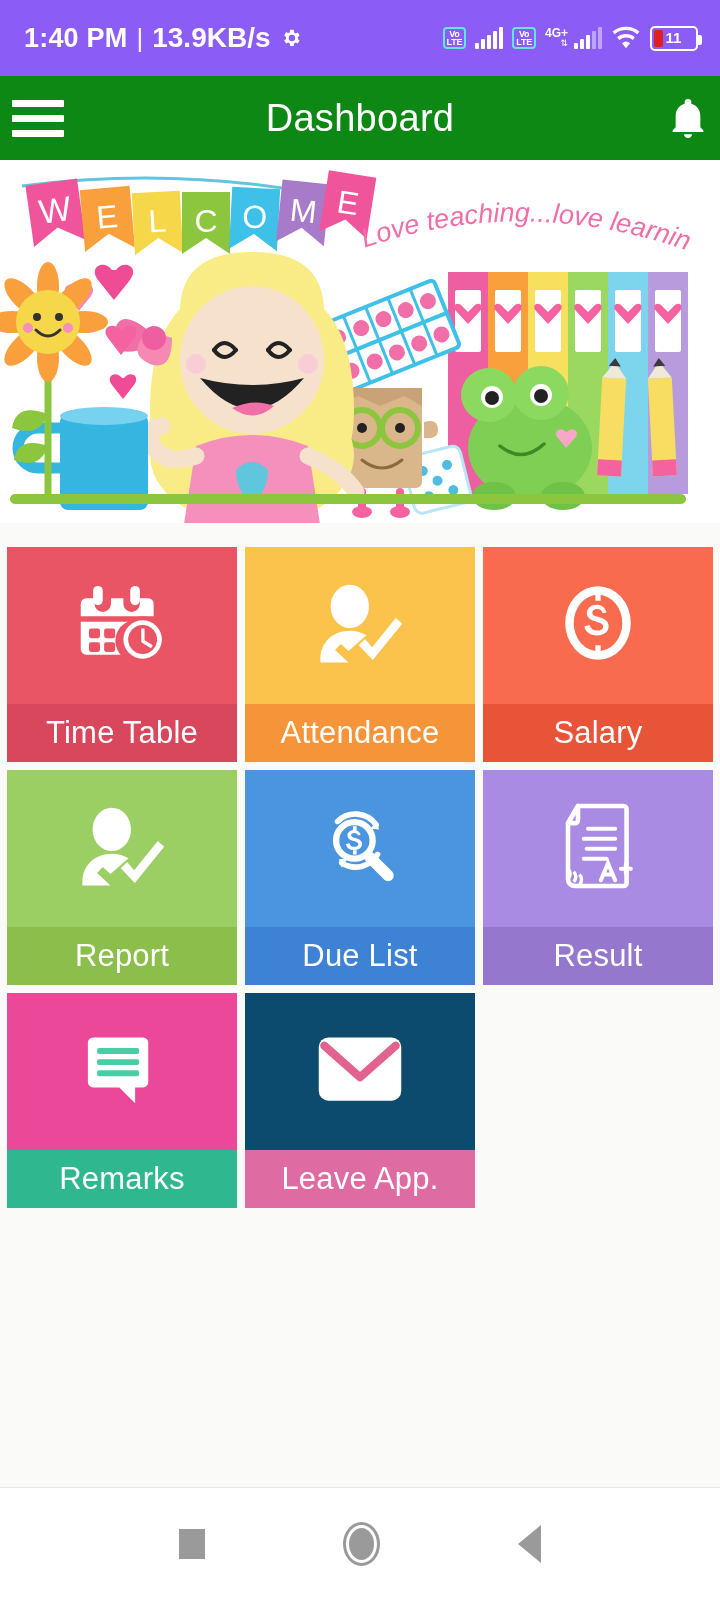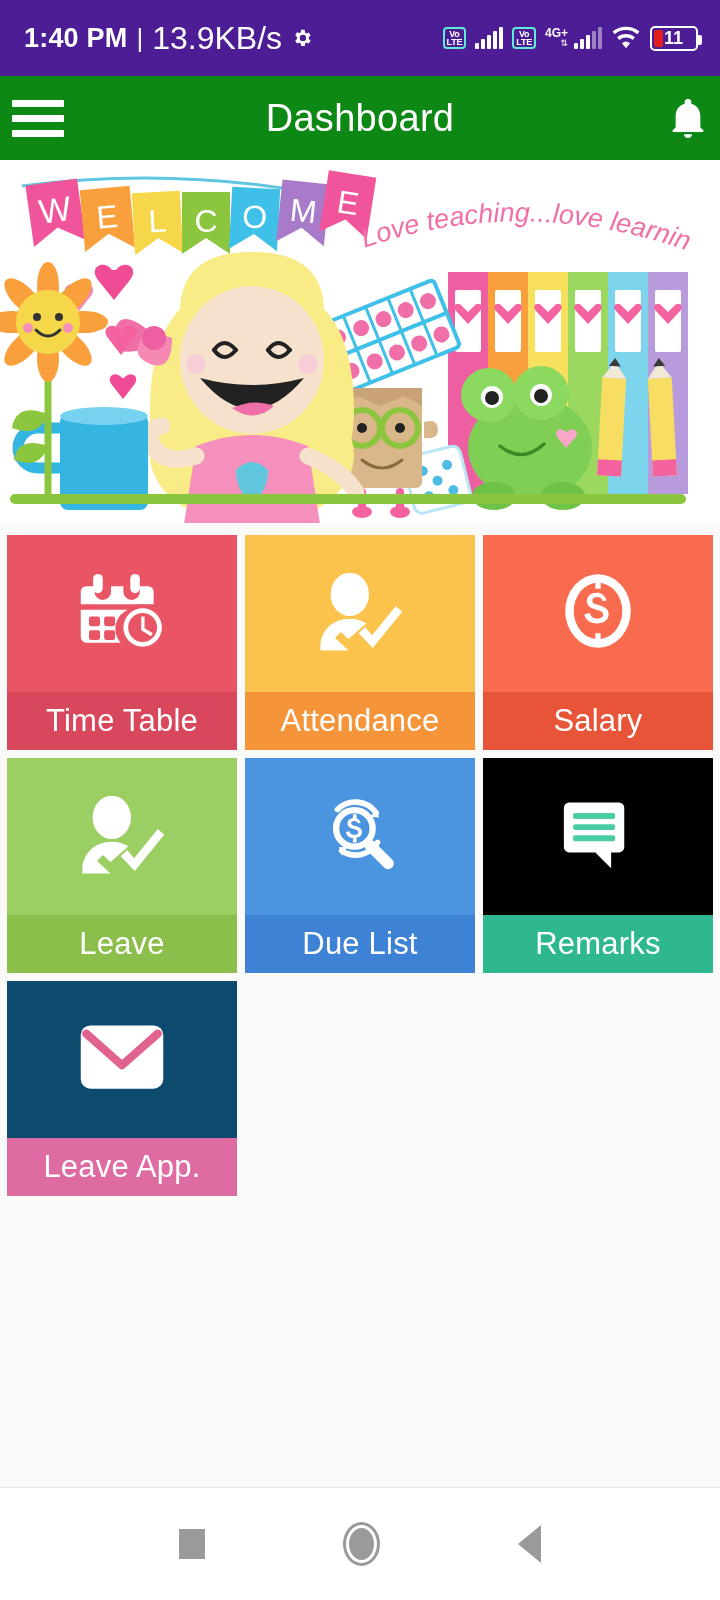--- a/index.html
+++ b/index.html
@@ -6,28 +6,28 @@
   html,body { width:720px; height:1600px; }
   body {
     font-family: "Liberation Sans", sans-serif;
     background:#FAFAF8;
     overflow:hidden;
     position:relative;
   }
 
   
   .statusbar{
-    height:76px; background:#4c1d95;
+    height:76px; background:#8b5cf6;
     display:flex; align-items:center; justify-content:space-between;
     padding:0 22px 0 24px; color:#fff;
   }
   .sb-left{ display:flex; align-items:center; gap:9px; }
   .sb-clock{ font-size:27px; font-weight:bold; letter-spacing:.2px; }
   .sb-sep{ font-size:26px; font-weight:400; opacity:.95; }
-  .sb-net{ font-size:32px; font-weight:normal; }
+  .sb-net{ font-size:28px; font-weight:bold; }
   .gear-ic{ width:22px; height:22px; display:block; }
   .sb-right{ display:flex; align-items:center; gap:9px; }
   .volte{
     border:2px solid #5eead4; border-radius:4px; padding:1px 2px;
     font-size:9px; line-height:8px; font-weight:bold; text-align:center;
     letter-spacing:-.2px;
   }
   .bars{ display:flex; align-items:flex-end; gap:2px; height:22px; }
   .bars i{ display:block; width:4px; background:#fff; border-radius:1px; }
   .bars i:nth-child(1){ height:6px; }
@@ -44,21 +44,21 @@
     width:48px; height:25px; border:2.5px solid #fff; border-radius:5px;
     display:flex; align-items:center; position:relative; padding:2px;
   }
   .battery:after{
     content:""; position:absolute; right:-6px; top:7px;
     width:4px; height:10px; background:#fff; border-radius:0 2px 2px 0;
   }
   .bat-fill{ width:9px; height:100%; background:#E02020; border-radius:2px; }
   .bat-txt{
     position:absolute; left:0; right:1px; text-align:center;
-    font-size:18px; font-weight:bold; line-height:18px;
+    font-size:15px; font-weight:bold; line-height:18px;
   }
 
   
   .appbar{
     height:84px; background:#0E8814; color:#fff;
     display:flex; align-items:center; padding:0 12px; position:relative;
   }
   .hamburger{ width:52px; display:flex; flex-direction:column; gap:8px; cursor:pointer; }
   .hamburger span{ display:block; height:7px; background:#fff; border-radius:1px; }
   .appbar-title{
@@ -71,21 +71,21 @@
   
   .banner{
     height:363px; background:#fff; position:relative; overflow:hidden;
   }
   .banner svg{ display:block; width:720px; height:363px; }
 
   
   .grid{
     padding:8px 0 0 0;
     display:grid; grid-template-columns:repeat(3,1fr);
-    gap:8px; width:706px; margin:4px auto;
+    gap:8px; width:706px; margin:16px auto;
   }
   .tile{
     height:215px; position:relative; overflow:hidden; cursor:pointer;
     display:flex; flex-direction:column;
   }
   .tile-ico{
     flex:1; display:flex; align-items:center; justify-content:center;
     padding-bottom:6px;
   }
   .tile-ico svg{ display:block; }
@@ -441,41 +441,55 @@
   </div>
 
   <div class="tile" style="background:#9BCF63">
     <div class="tile-ico">
       <svg width="92" height="88" viewBox="0 0 72 64" fill="#fff">
         <ellipse cx="28" cy="19" rx="15" ry="17"></ellipse>
         <path d="M5 60c0-13 10-22 23-22 5 0 9.5 1.3 13 3.6L27 54l-6-5.5-4.5 4.6L27 63H5z"></path>
         <path d="M40 44.5l5.5 6.5L64 28l5 4.6L46 61 35 49.5z"></path>
       </svg>
     </div>
-    <div class="tile-label" style="background:#8CBE4C">Leave</div>
+    <div class="tile-label" style="background:#8CBE4C">Report</div>
   </div>
 
   <div class="tile" style="background:#4A94E0">
     <div class="tile-ico">
       <svg width="90" height="90" viewBox="0 0 64 64" fill="none" stroke="#fff">
         <circle cx="28" cy="28" r="13" stroke-width="4.5"></circle>
         <path d="M27 18h2.6v3h-2.6zM27 35h2.6v3h-2.6z" fill="#fff" stroke="none"></path>
         <path d="M32.5 24c-.7-2.3-2.5-3.4-4.6-3.4-2.7 0-4.8 1.6-4.8 3.9 0 2.2 1.7 3.2 4.6 4 2.4.7 3.1 1.2 3.1 2.2 0 1.1-1.1 1.9-2.8 1.9-1.9 0-3.1-1-3.5-2.6l-2.6.6c.6 2.8 2.7 4.3 6 4.3 3.2 0 5.5-1.7 5.5-4.3 0-2.4-1.6-3.5-4.7-4.3-2.4-.6-3-1.1-3-2 0-1 .9-1.6 2.3-1.6 1.4 0 2.2.6 2.6 1.9z" fill="#fff" stroke="none"></path>
         <path d="M16 14.5A18 18 0 0 1 43.5 17" stroke-width="4" stroke-linecap="round"></path>
         <path d="M44 14l1.5 6.2-6.2-.4z" fill="#fff" stroke="none"></path>
         <path d="M44.5 38A18 18 0 0 1 19 44" stroke-width="4" stroke-linecap="round"></path>
         <path d="M19 47.5l-2-6 6.2-.6z" fill="#fff" stroke="none"></path>
         <path d="M39 40l13 13" stroke-width="8" stroke-linecap="round"></path>
       </svg>
     </div>
     <div class="tile-label" style="background:#3E82D6">Due List</div>
   </div>
 
-
-  <div class="tile" style="background:#000000">
+  <div class="tile" style="background:#A98BE3">
+    <div class="tile-ico">
+      <svg width="80" height="92" viewBox="0 0 56 64" fill="none" stroke="#fff" stroke-width="3.2">
+        <path d="M14 4h32a2 2 0 0 1 2 2v52a2 2 0 0 1-2 2H12c-3 0-5-2-5-5V16z" stroke-linejoin="round"></path>
+        <path d="M14 4v10a2 2 0 0 1-2 2H7z" stroke-linejoin="round"></path>
+        <path d="M7 48c2 2 2 5 0 7M11 50c2 2 2 5 0 7M15 52c2 2 2 5 0 7" stroke-width="2.4"></path>
+        <g stroke-linecap="round" stroke-width="2.8">
+          <path d="M21 20h19M18 27h22M20 34h20M18 41h16"></path>
+        </g>
+        <path d="M30 56l5-12 5 12M32 52h6M44 48h7M47.5 44.5v7" stroke-width="2.8" stroke-linecap="round"></path>
+      </svg>
+    </div>
+    <div class="tile-label" style="background:#9677CE">Result</div>
+  </div>
+
+  <div class="tile" style="background:#ec4899">
     <div class="tile-ico">
       <svg width="84" height="84" viewBox="0 0 64 64" fill="#fff">
         <path d="M10 8h38a4 4 0 0 1 4 4v30a4 4 0 0 1-4 4h-6v12L30 46H10a4 4 0 0 1-4-4V12a4 4 0 0 1 4-4z"></path>
         <g fill="#4ACCA4">
           <rect x="13" y="16" width="32" height="4.5" rx="1.5"></rect>
           <rect x="13" y="24.5" width="32" height="4.5" rx="1.5"></rect>
           <rect x="13" y="33" width="32" height="4.5" rx="1.5"></rect>
         </g>
       </svg>
     </div>

